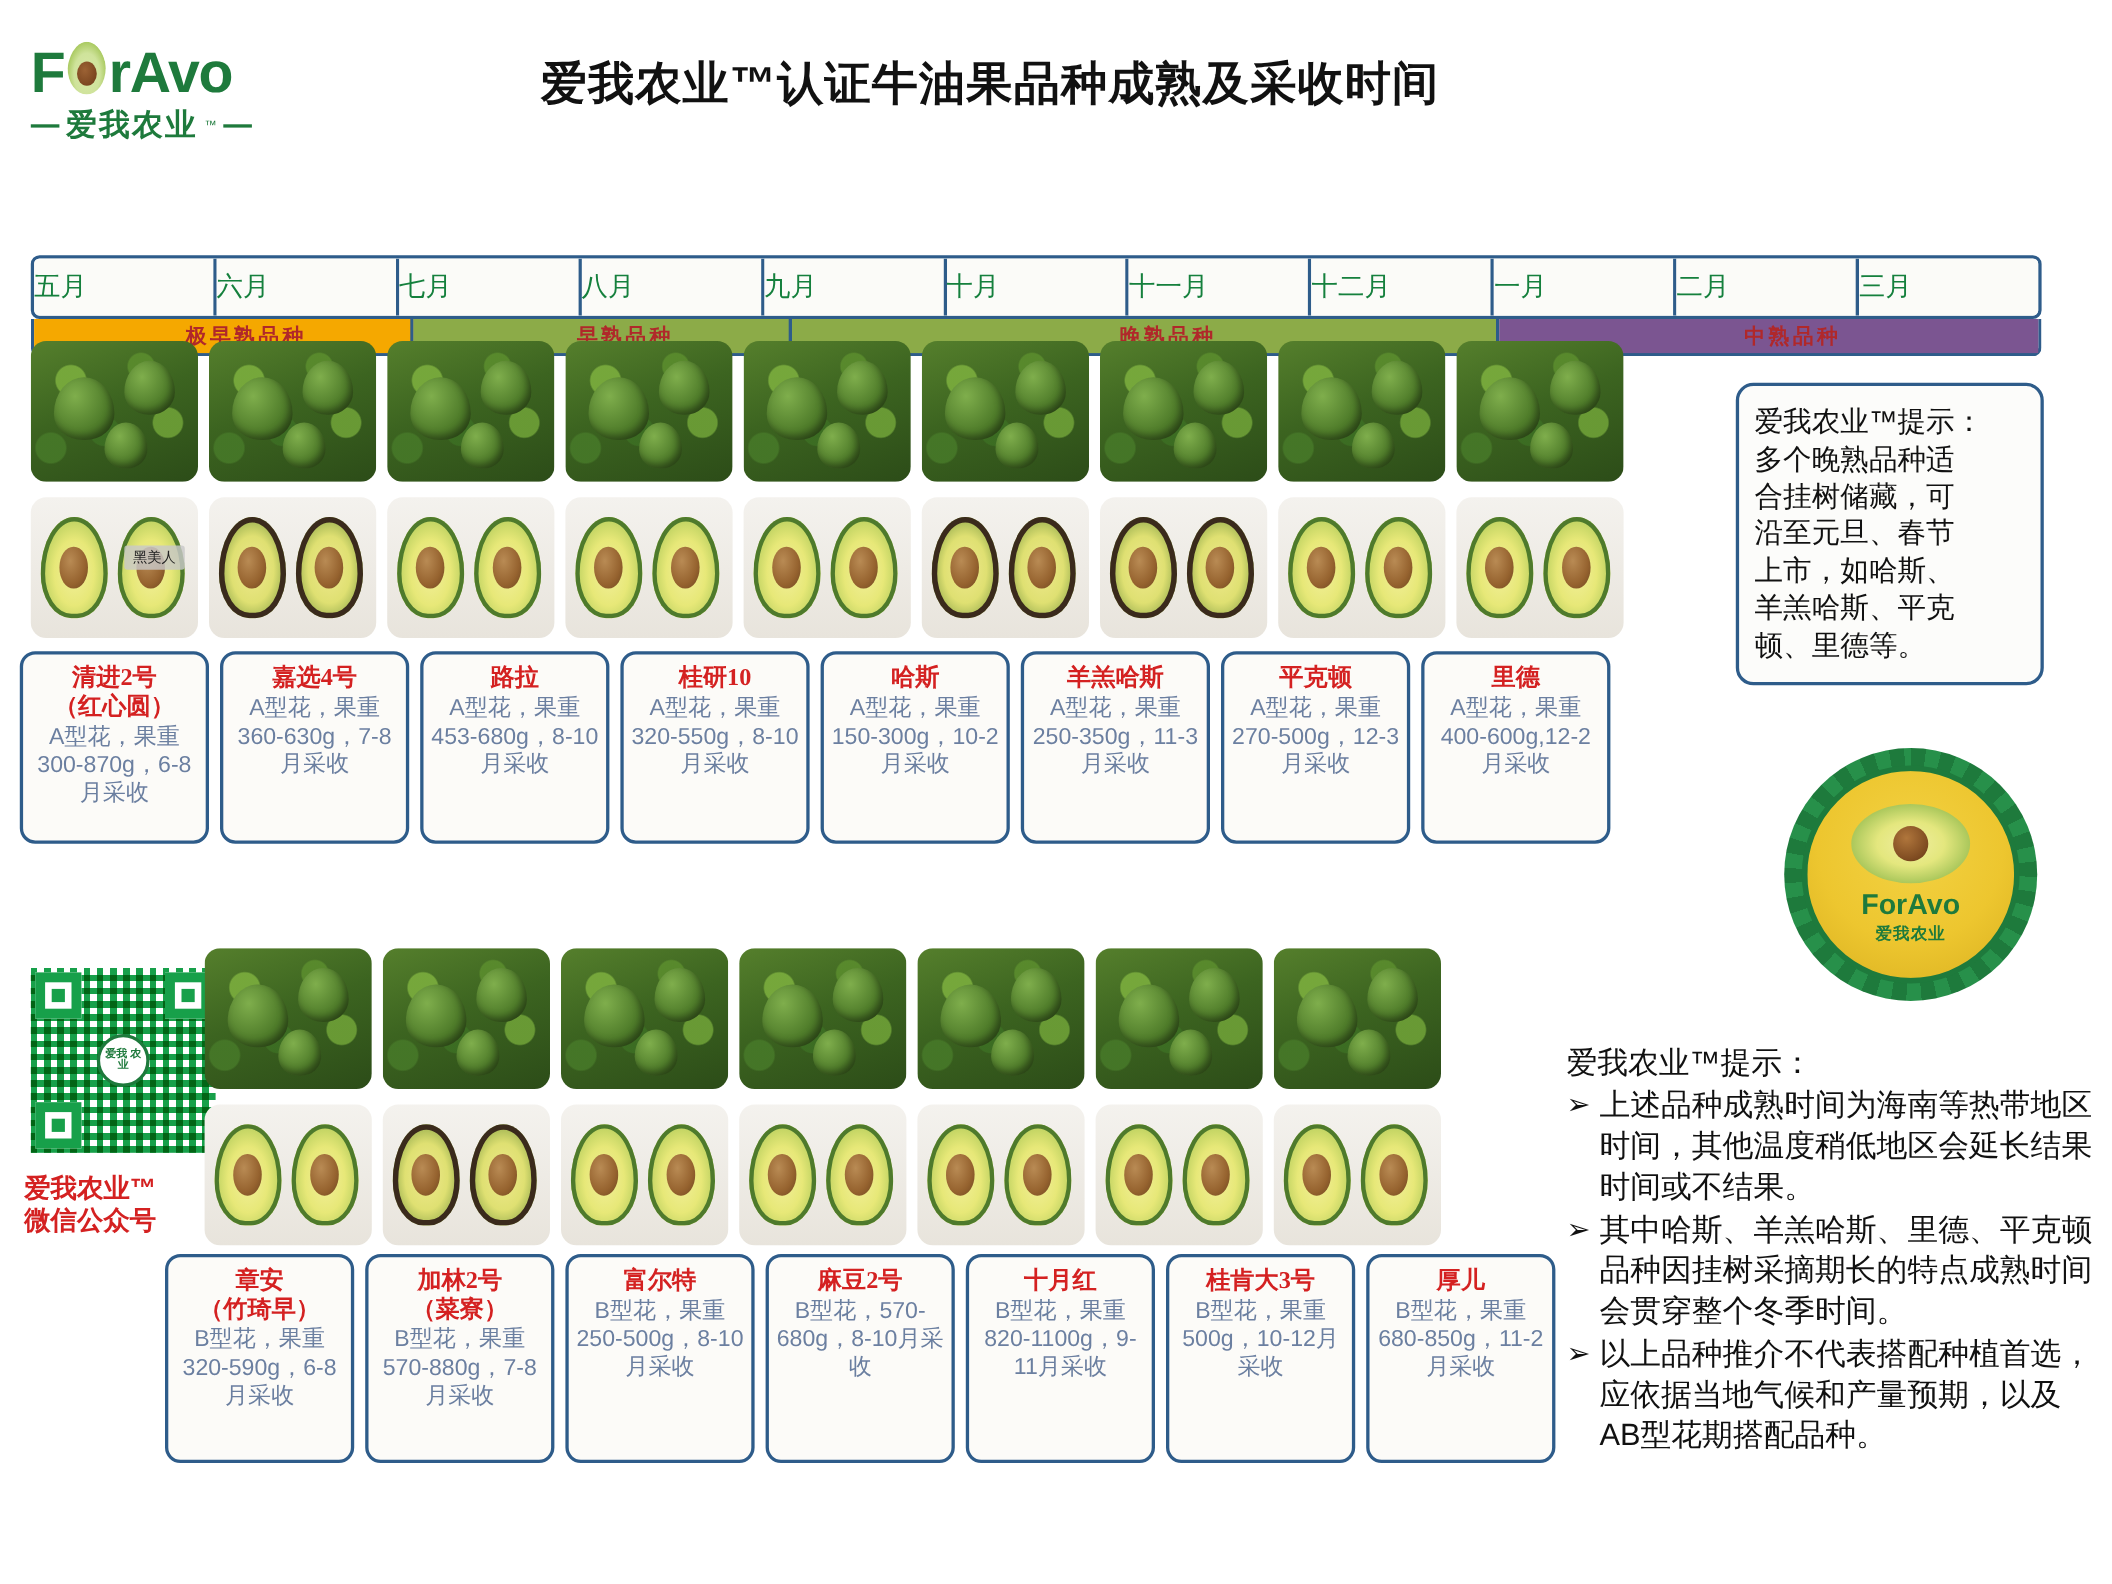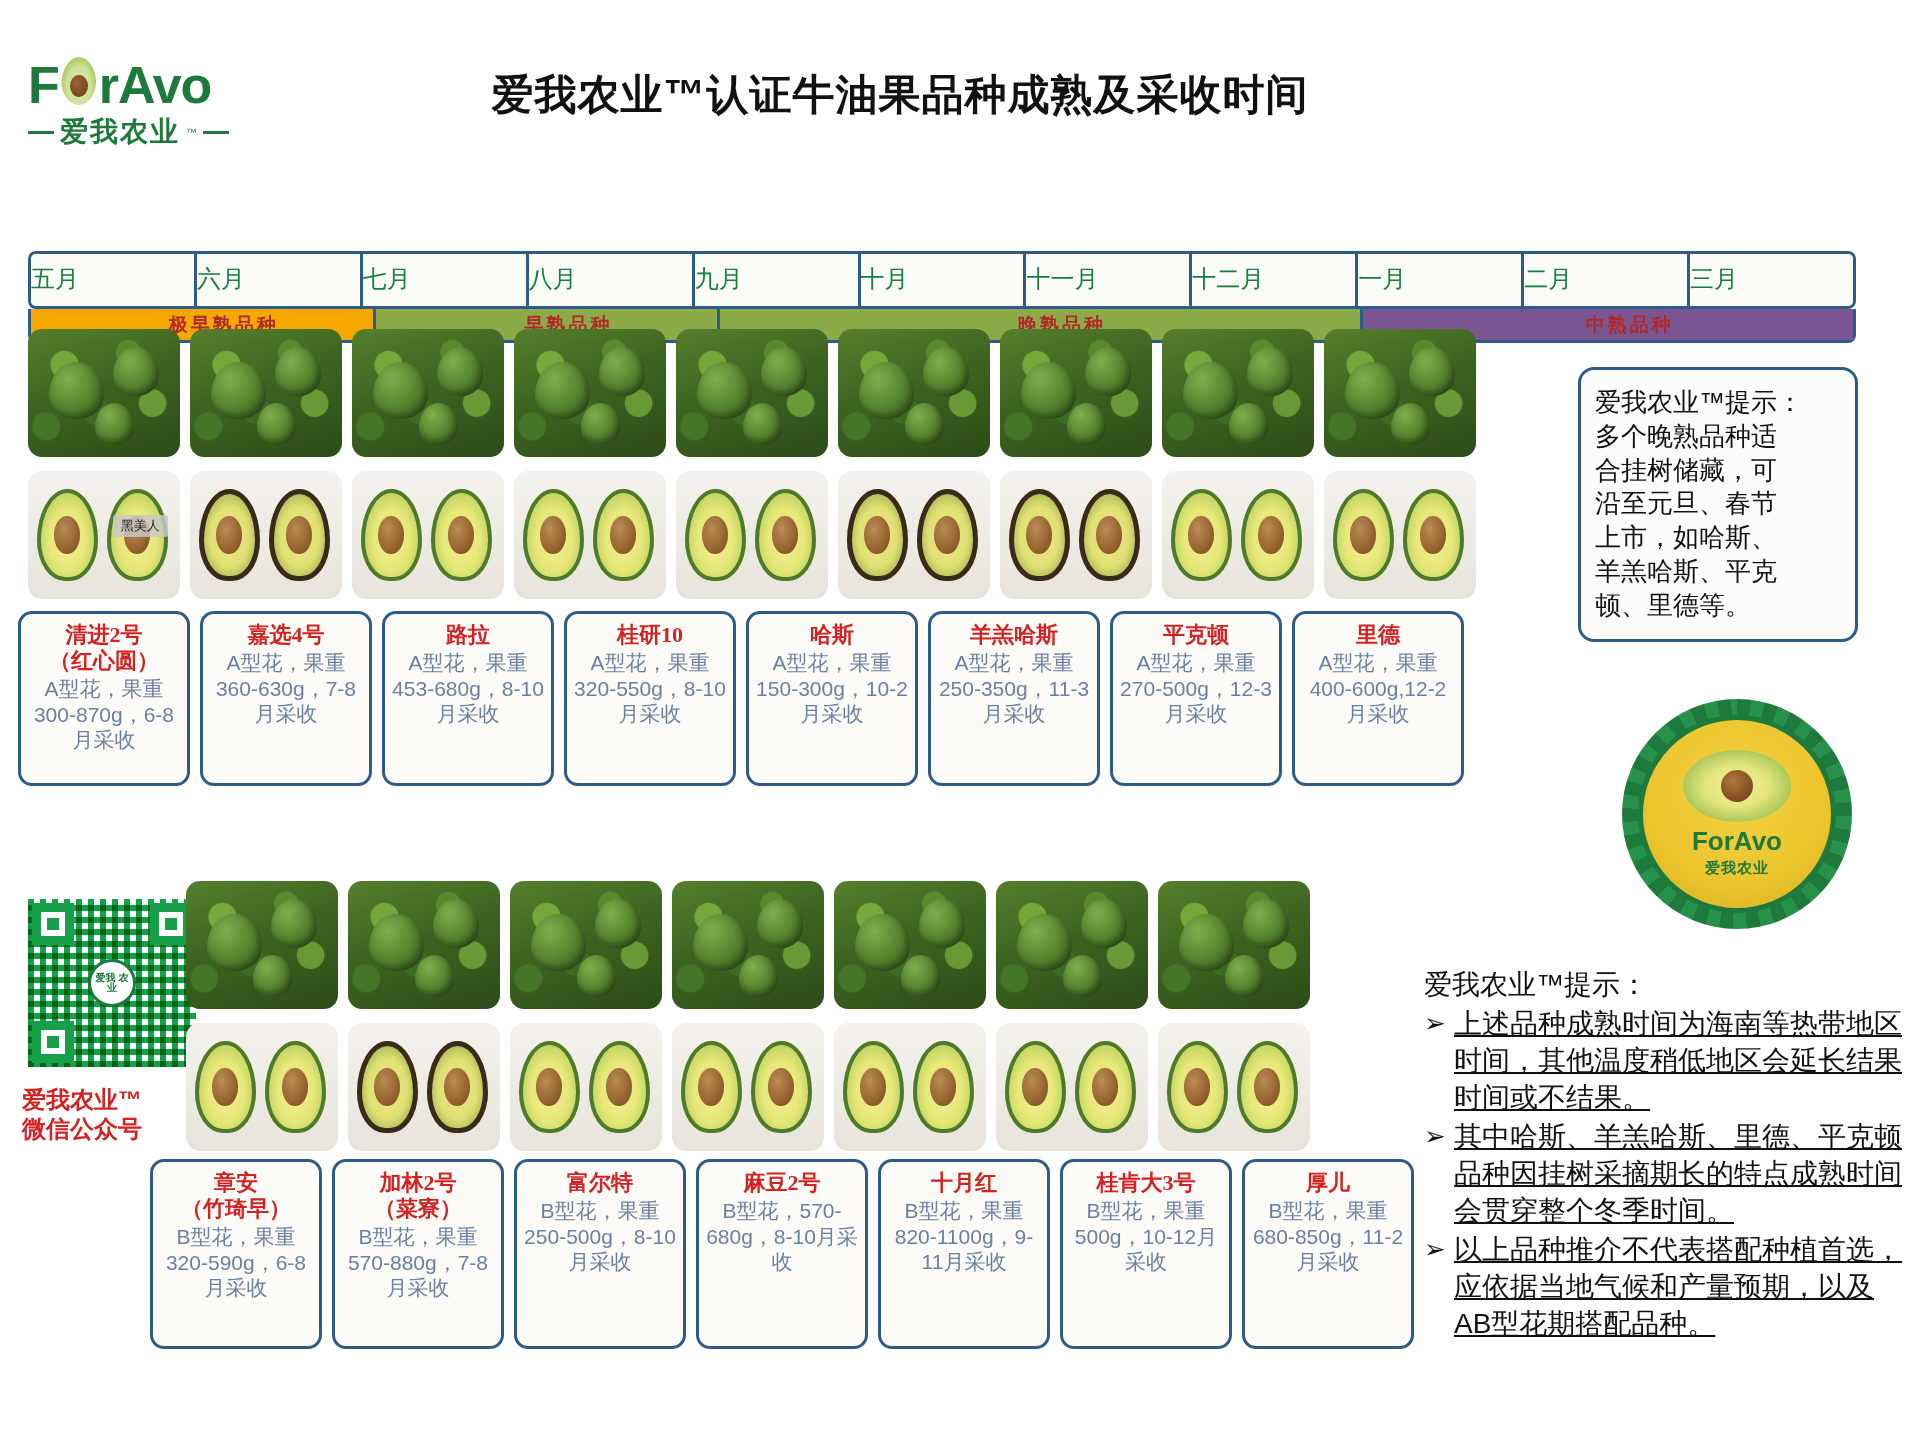--- a/index.html
+++ b/index.html
@@ -2,21 +2,21 @@
 <html><head>
 <meta charset="utf-8">
 <style>
   * { box-sizing: border-box; margin: 0; padding: 0; }
   html, body {
     width: 1920px; height: 1440px;
     background: #ffffff;
     font-family: "Liberation Sans", "DejaVu Sans", sans-serif;
     overflow: hidden;
   }
-  .page { position: relative; width: 1920px; height: 1100px; margin-top: 19px; }
+  .page { position: relative; width: 1920px; height: 1100px; }
 
   
   .logo-wrap { position: absolute; left: 28px; top: 36px; width: 250px; height: 100px; }
   .logo-text { font-size: 52px; font-weight: 700; color: #1e7a3c; letter-spacing: -1px; line-height: 1; position: relative; }
   .logo-avo {
     display:inline-block; width: 40px; height: 52px; position: relative; vertical-align: -4px;
   }
   .logo-avo .body {
     position:absolute; left:2px; top:2px; width:36px; height:48px;
     background: radial-gradient(ellipse at 50% 62%, #d8e8a8 0%, #cfe39b 46%, #9ec24f 78%, #6a9b2e 100%);
@@ -117,21 +117,21 @@
   
   .tipbox {
     position:absolute; border: 3px solid #2e5c8a; border-radius: 16px;
     background: #fcfcfa; padding: 16px 14px; color:#111;
     font-size: 26px; line-height: 1.30; white-space: pre-line;
   }
   .tip-list { position:absolute; color:#111; font-size: 28px; line-height: 1.32; }
   .tip-head { margin-bottom: 2px; }
   .tip-item { display:flex; gap: 8px; margin-top: 2px; }
   .tip-bullet { flex: 0 0 22px; font-size: 26px; line-height: 1.32; }
-  .tip-text { flex: 1 1 auto; text-decoration: underline; }
+  .tip-text { flex: 1 1 auto; }
 
   
   .badge { position: absolute; width: 230px; height: 230px; }
   .badge .ring {
     position:absolute; inset:0; border-radius:50%;
     background: repeating-conic-gradient(#1e7a3c 0deg 7deg, #27904a 7deg 14deg);
   }
   .badge .inner {
     position:absolute; inset: 16px; border-radius: 50%;
     background: radial-gradient(circle at 50% 38%, #f3d243 0%, #edc62f 56%, #d9b020 100%);

